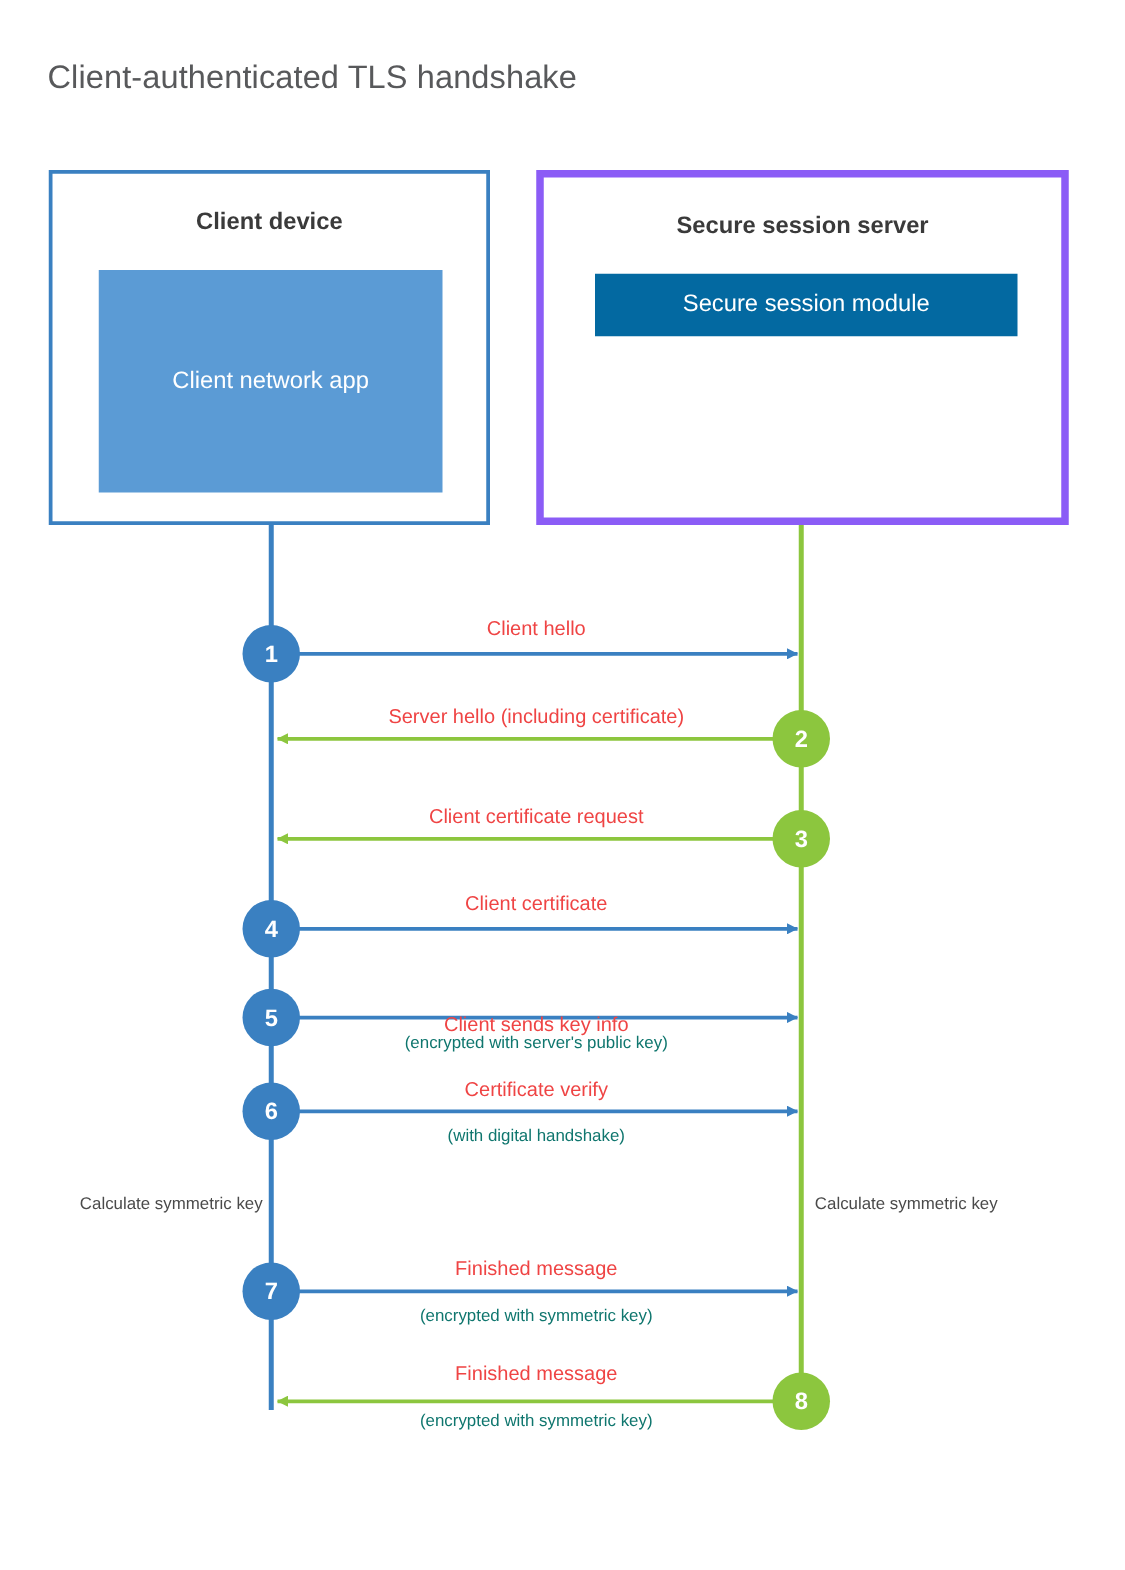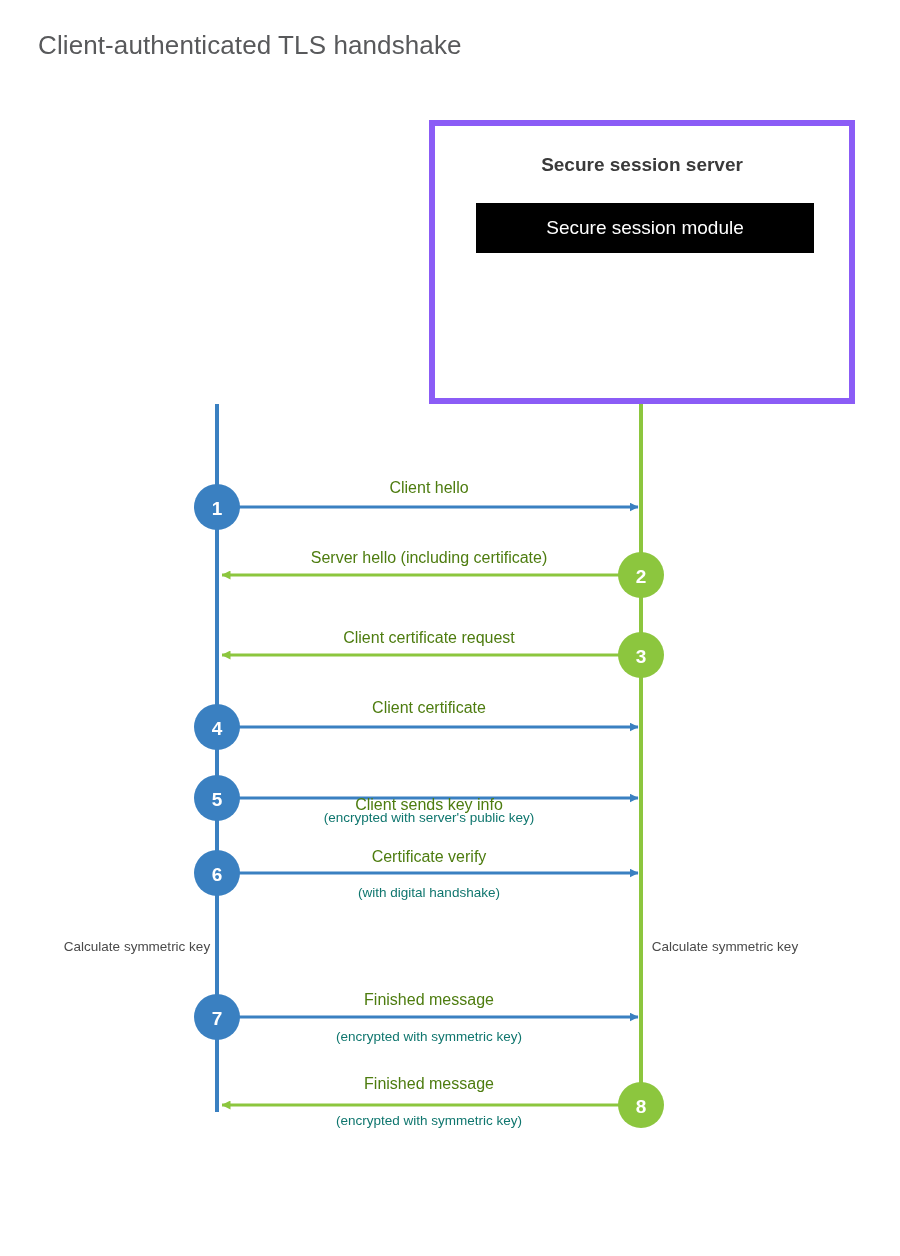--- a/index.html
+++ b/index.html
@@ -9,21 +9,21 @@
   }
   body {
     width: 900px;
     height: 1256px;
     position: relative;
     font-family: "Liberation Sans", sans-serif;
     overflow: hidden;
   }
   #diagram-root {
     position: absolute;
-    left: 0; top: 0;
+    left: 0; top: 16px;
     width: 900px;
     height: 1052px;
   }
   
   .page-title {
     position: absolute;
     left: 38px;
     top: 30px;
     font-size: 26px;
     color: #58595b;
@@ -76,21 +76,21 @@
     justify-content: center;
     text-align: center;
     line-height: 1.35;
   }
   
   .server-bar {
     position: absolute;
     left: 41px;
     width: 338px;
     height: 50px;
-    background: #000000;
+    background: #0369a1;
     color: #ffffff;
     font-size: 19px;
     display: flex;
     align-items: center;
     justify-content: center;
     text-align: center;
   }
   #server-bar-0 { top: 77px; }
   #server-bar-1 { top: 140px; }
   #server-bar-2 { top: 201px; }
@@ -107,21 +107,21 @@
     font-size: 19px;
     font-weight: bold;
     fill: #ffffff;
     text-anchor: middle;
     dominant-baseline: central;
   }
   
   .msg-label {
     position: absolute;
     font-size: 16px;
-    color: #4d7c0f;
+    color: #ef4444;
     text-align: center;
     white-space: nowrap;
     transform: translateX(-50%);
   }
   .msg-sub {
     position: absolute;
     font-size: 13.5px;
     color: #0f766e;
     text-align: center;
     white-space: nowrap;
@@ -135,20 +135,24 @@
   }
   .side-note.centered { text-align: center; transform: translateX(-50%); }
 </style>
 </head>
 <body>
 
 <div id="diagram-root">
 
   <div class="page-title">Client-authenticated TLS handshake</div>
 
+  <div class="entity-box" id="client-box">
+    <div class="entity-title">Client device</div>
+    <div id="client-app-block">Client network app</div>
+  </div>
 
   <div class="entity-box" id="server-box">
     <div class="entity-title">Secure session server</div>
     <div class="server-bar" id="server-bar-0">Secure session module</div>
   </div>
 
   <svg id="flow-svg" viewBox="0 0 900 1256">
     <defs>
       <marker id="arrow-blue" markerWidth="9" markerHeight="9" refX="8.5" refY="4.5" orient="auto" markerUnits="userSpaceOnUse">
         <path d="M0,0 L9,4.5 L0,9 z" fill="#3a80c1"></path>

